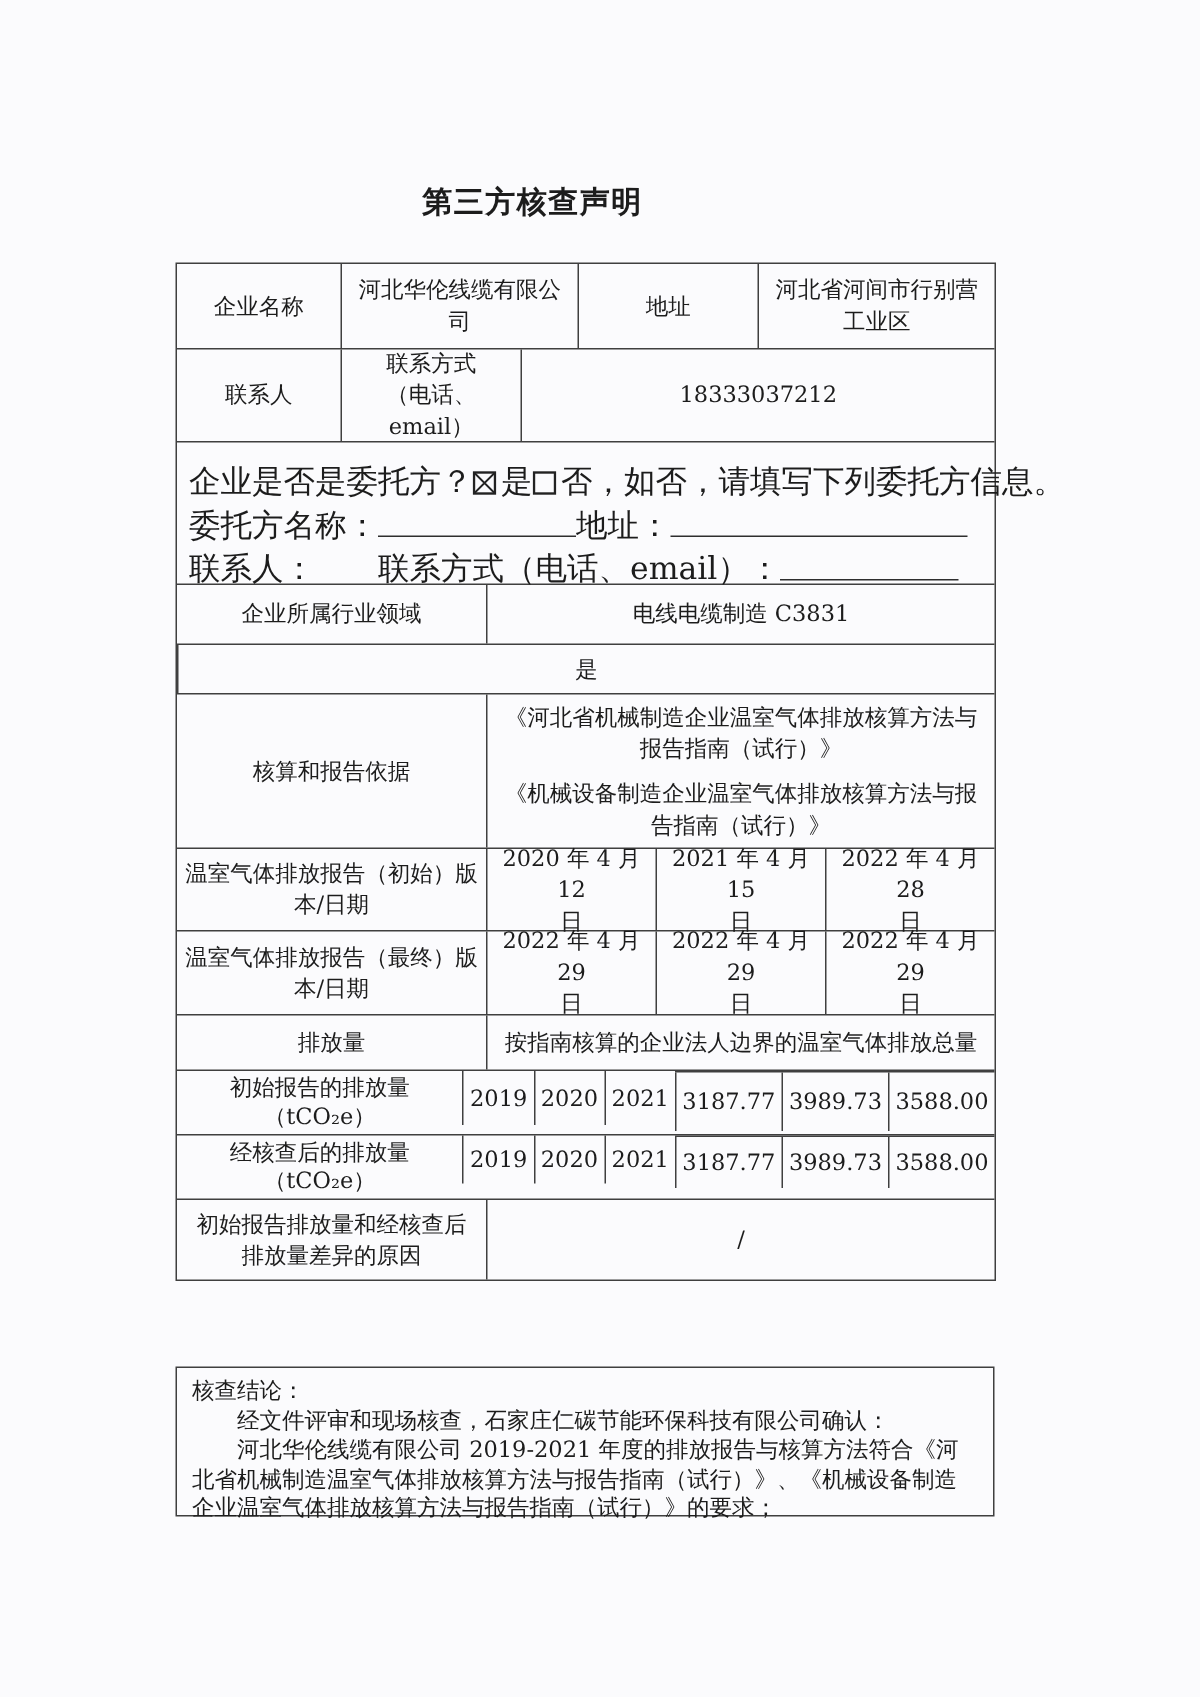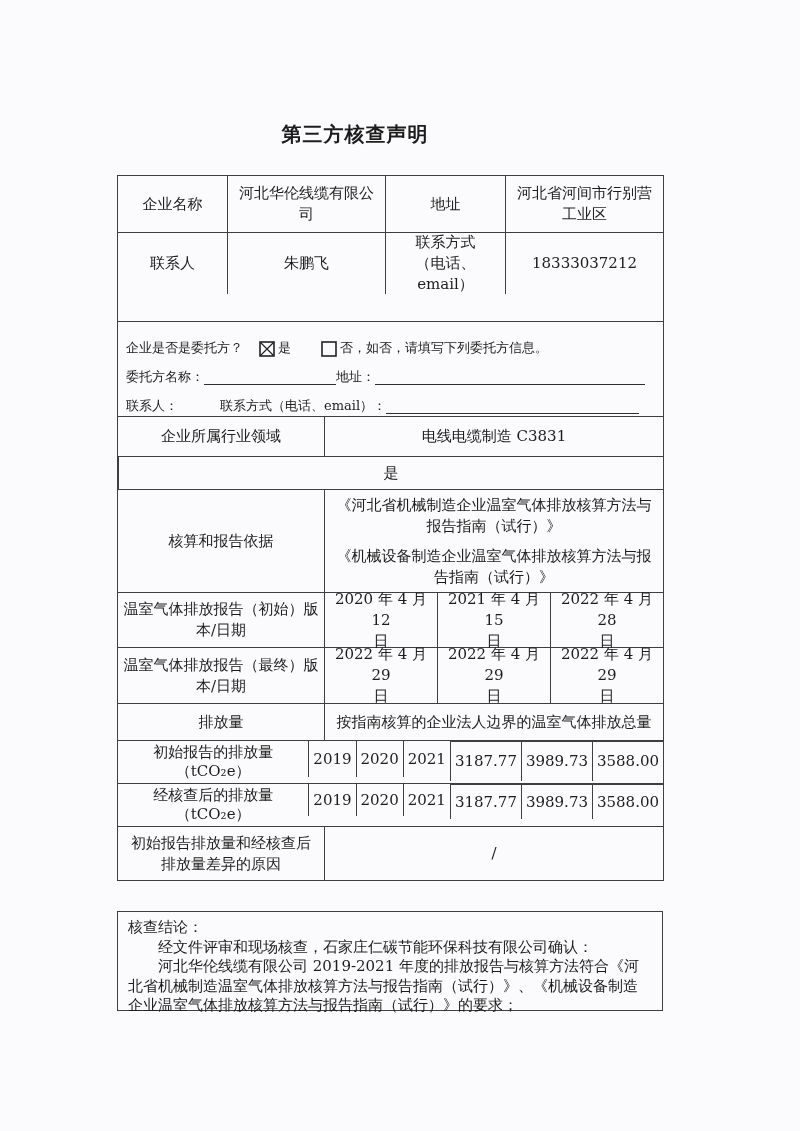--- a/index.html
+++ b/index.html
@@ -27,21 +27,21 @@
   .cell {
     display:flex; align-items:center; justify-content:center;
     text-align:center; padding:2px 4px; line-height:1.4;
   }
   .cell.bl { border-left:1px solid #3f3f3f; }
   .ml { white-space:pre-line; }
   
   .w1 { width:109px; } .w2 { width:158px; } .w3 { width:120px; } .w4 { flex:1; }
   .rA1 { height:56px; } .rA2 { height:62px; }
   
-  .client-block { height:95px; padding:7px 10px 0 8px; font-size:13px;margin-top:27px; }
+  .client-block { height:95px; padding:7px 10px 0 8px; font-size:21px; }
   .cline { display:flex; align-items:flex-end; height:29px; }
   .cline .txt { line-height:20px; white-space:nowrap; }
   .blank { border-bottom:1px solid #2e2e2e; height:4px; display:inline-block; margin-bottom:2px; }
   .grow { flex:1; }
   .cbx { display:inline-flex; align-items:flex-end; margin-bottom:1px; }
   .cbx svg { display:block; }
   .gap16 { width:16px; } .gap30 { width:30px; } .gap42 { width:42px; }
   .cb-lbl { line-height:20px; margin-left:3px; white-space:nowrap; }
   
   .lab { width:206px; }
@@ -83,21 +83,20 @@
       <div class="trow rA1">
         <div class="cell w1">企业名称</div>
         <div class="cell w2 bl ml">河北华伦线缆有限公
 司</div>
         <div class="cell w3 bl">地址</div>
         <div class="cell w4 bl ml">河北省河间市行别营
 工业区</div>
       </div>
       <div class="trow rA2">
         <div class="cell w1">联系人</div>
-        <div class="cell w2 bl">朱鹏飞</div>
         <div class="cell w3 bl ml">联系方式
 （电话、email）</div>
         <div class="cell w4 bl">18333037212</div>
       </div>
     </div>
 
     <div class="sec client-block">
       <div class="cline">
         <span class="txt">企业是否是委托方？</span>
         <span class="gap16"></span>

